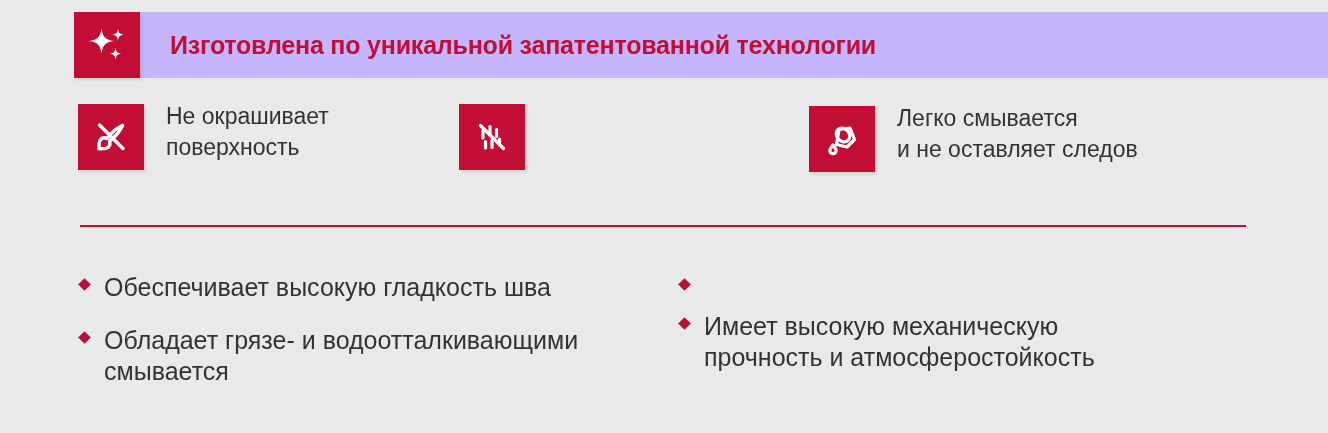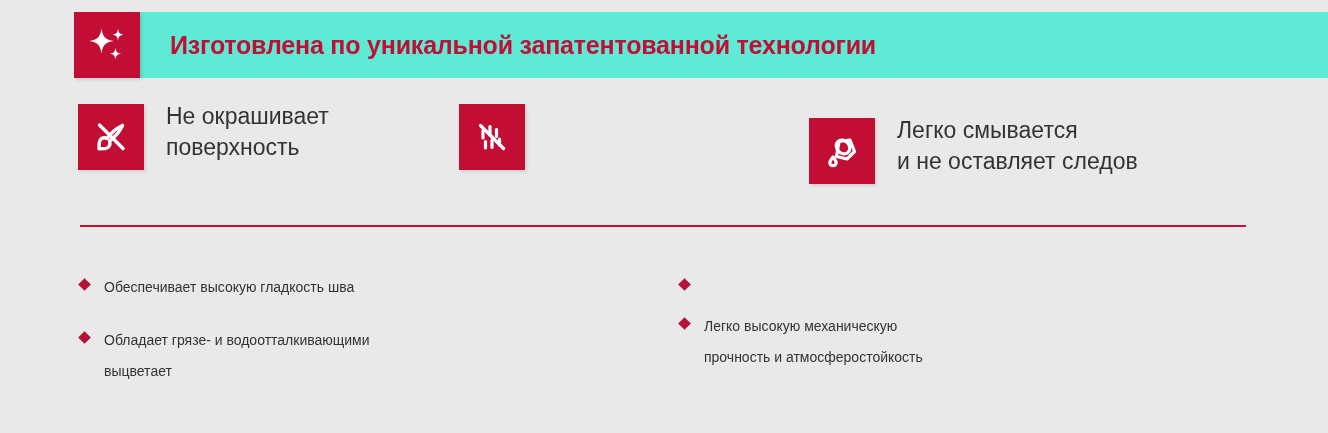--- a/index.html
+++ b/index.html
@@ -21,21 +21,21 @@
     background: #e9e9e9;
   }
 
   
   .header-bar {
     position: absolute;
     left: 74px;
     top: 12px;
     right: 0;
     height: 66px;
-    background: #5eead4;
+    background: #c4b5fd;
     display: flex;
     align-items: center;
   }
 
   .header-icon {
     width: 66px;
     height: 66px;
     flex: 0 0 66px;
     background: #c8102e;
     background: #c20e35;
@@ -63,21 +63,21 @@
     width: 1180px;
     height: 90px;
   }
   .feature {
     position: absolute;
     display: flex;
     align-items: flex-start;
   }
   .feature-1 { left: 4px;   top: 4px; }
   .feature-2 { left: 385px; top: 4px; }
-  .feature-3 { left: 735px; top: 18px; }
+  .feature-3 { left: 735px; top: 6px; }
 
   .feature-icon {
     width: 66px;
     height: 66px;
     flex: 0 0 66px;
     background: #c20e35;
     display: flex;
     align-items: center;
     justify-content: center;
     box-shadow: 2px 2px 3px rgba(0,0,0,0.10);
@@ -127,21 +127,21 @@
     flex: 0 0 auto;
     width: 9px;
     height: 9px;
     background: #b51336;
     transform: rotate(45deg);
     margin-top: 8px;
     margin-right: 15px;
   }
   .bullet-text {
     color: #333333;
-    font-size: 14px;
+    font-size: 25px;
     line-height: 31px;
     white-space: pre-line;
   }
 </style>
 </head>
 <body>
 
 <div class="banner">
 
   <div class="header-bar">
@@ -209,30 +209,30 @@
   <div class="bullets">
 
     <div class="bullet-col col-left">
       <div class="bullet-item">
         <span class="bullet-marker"></span>
         <span class="bullet-text">Обеспечивает высокую гладкость шва</span>
       </div>
       <div class="bullet-item">
         <span class="bullet-marker"></span>
         <span class="bullet-text">Обладает грязе- и водоотталкивающими
-выцветает</span>
+смывается</span>
       </div>
     </div>
 
     <div class="bullet-col col-right">
       <div class="bullet-item">
         <span class="bullet-marker"></span>
       </div>
       <div class="bullet-item">
         <span class="bullet-marker"></span>
-        <span class="bullet-text">Легко высокую механическую
+        <span class="bullet-text">Имеет высокую механическую
 прочность и атмосферостойкость</span>
       </div>
     </div>
 
   </div>
 
 </div>
 
 </body></html>

